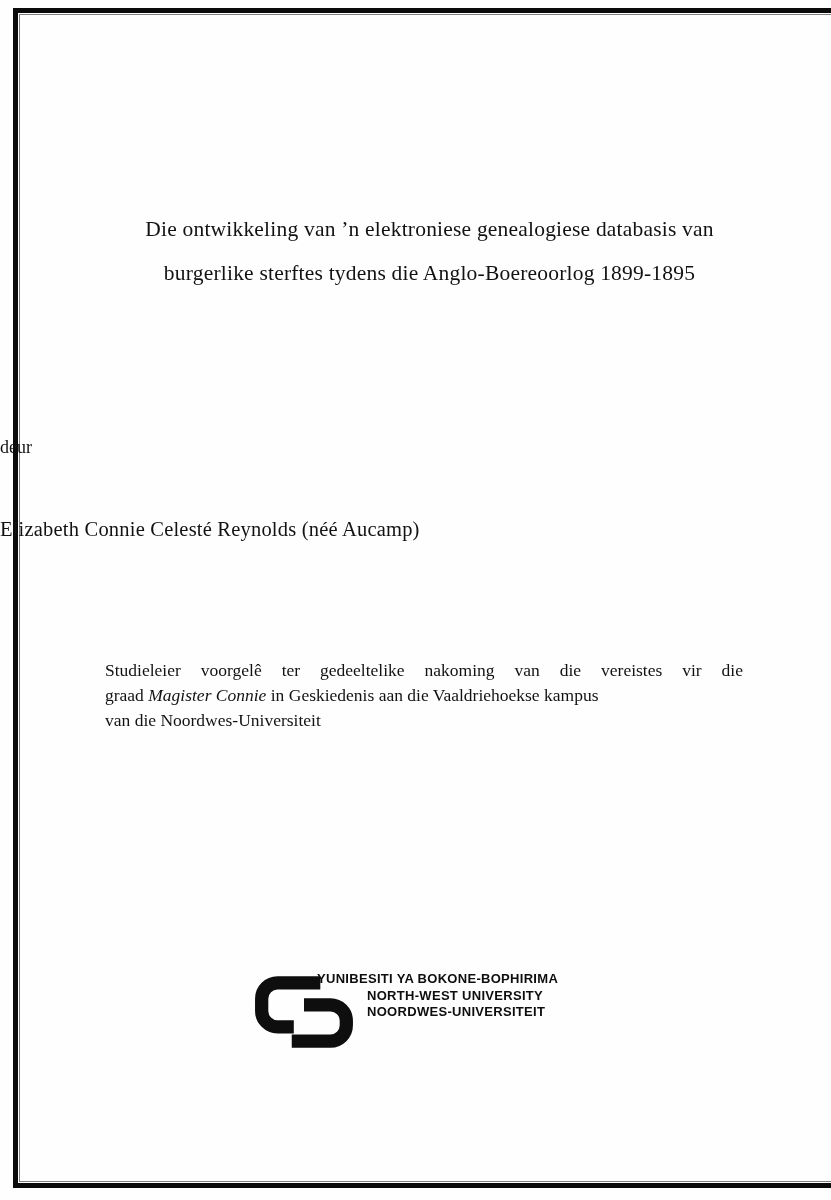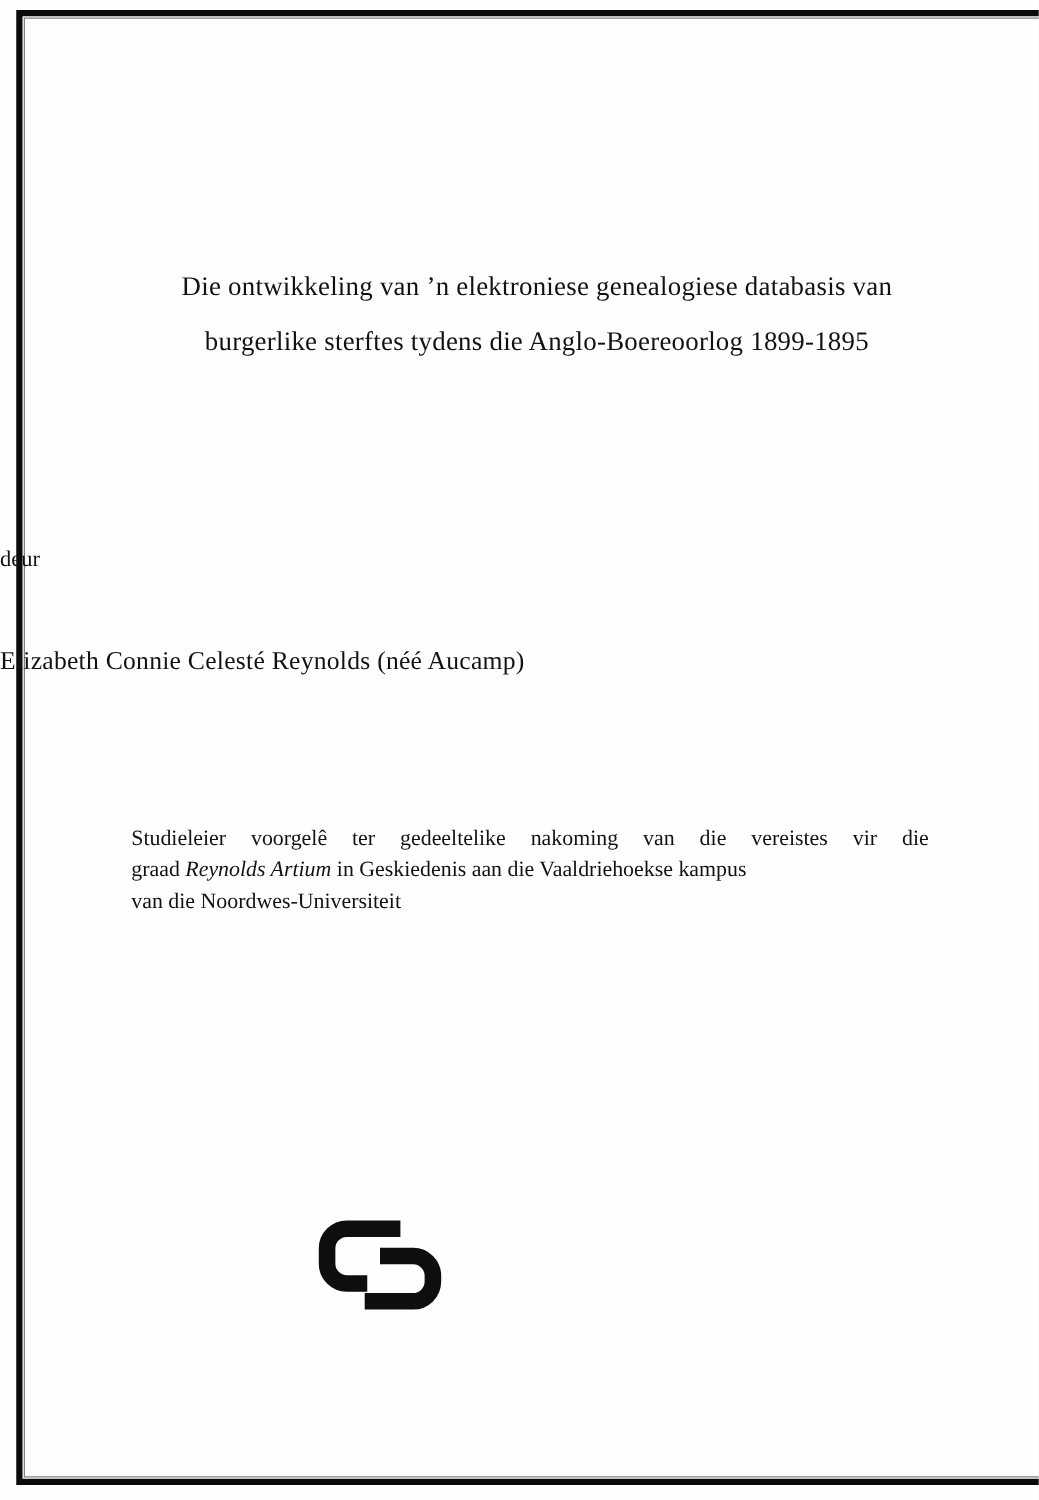--- a/index.html
+++ b/index.html
@@ -123,25 +123,30 @@
     <span>Die ontwikkeling van ’n elektroniese genealogiese databasis van</span>
     <span>burgerlike sterftes tydens die Anglo-Boereoorlog 1899-1895</span>
   </h1>
 
   <div class="byline">deur</div>
 
   <div class="author">Elizabeth Connie Celesté Reynolds (néé Aucamp)</div>
 
   <div class="statement">
     <div class="line-justify">Studieleier voorgelê ter gedeeltelike nakoming van die vereistes vir die</div>
-    <div><span>graad </span><em>Reynolds Artium</em><span> in Geskiedenis aan die Vaaldriehoekse kampus</span></div>
+    <div><span>graad </span><em>Magister Connie</em><span> in Geskiedenis aan die Vaaldriehoekse kampus</span></div>
     <div>van die Noordwes-Universiteit</div>
   </div>
 
 
   <div class="logo">
     <svg class="logo-mark" viewBox="0 0 100 74" xmlns="http://www.w3.org/2000/svg" aria-hidden="true">
       <path d="M 66 8.5 H 24 A 15.5 15.5 0 0 0 8.5 24 V 36 A 15.5 15.5 0 0 0 24 51.5 H 40" fill="none" stroke="#0e0e0e" stroke-width="13" stroke-linecap="butt"></path>
       <path d="M 38 65.5 H 76 A 15.5 15.5 0 0 0 91.5 50 V 45.5 A 15.5 15.5 0 0 0 76 30 H 50" fill="none" stroke="#0e0e0e" stroke-width="13" stroke-linecap="butt"></path>
     </svg>
+    <div class="logo-text">
+      <div>YUNIBESITI YA BOKONE-BOPHIRIMA</div>
+      <div class="indent">NORTH-WEST UNIVERSITY</div>
+      <div class="indent">NOORDWES-UNIVERSITEIT</div>
+    </div>
   </div>
 
 </div>
 
 </body></html>

